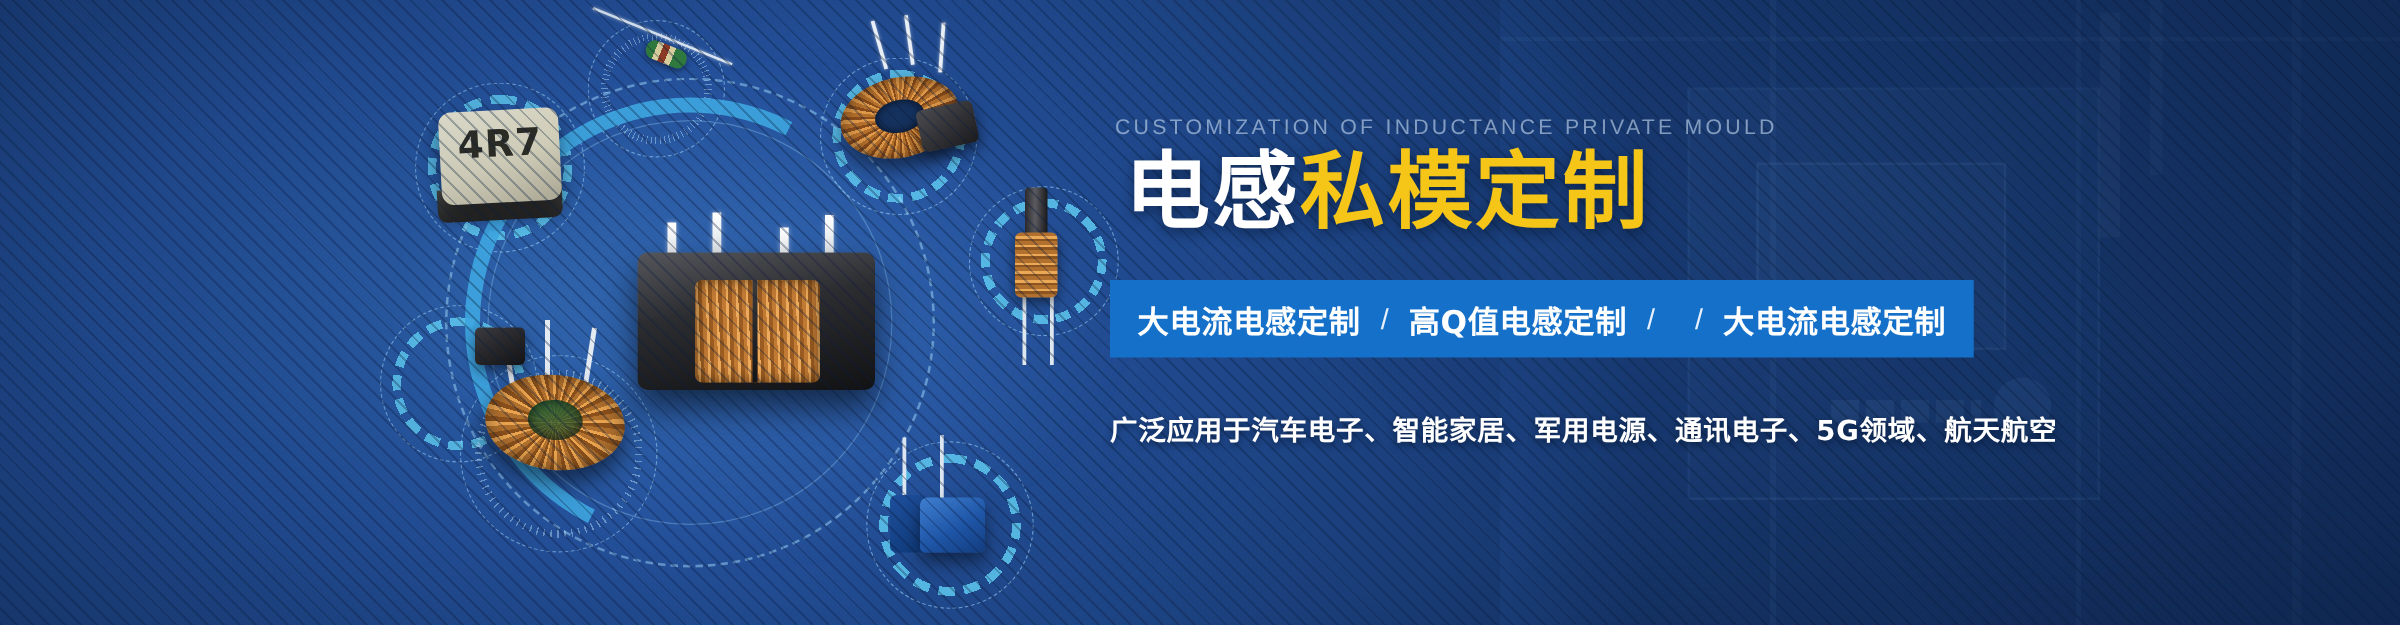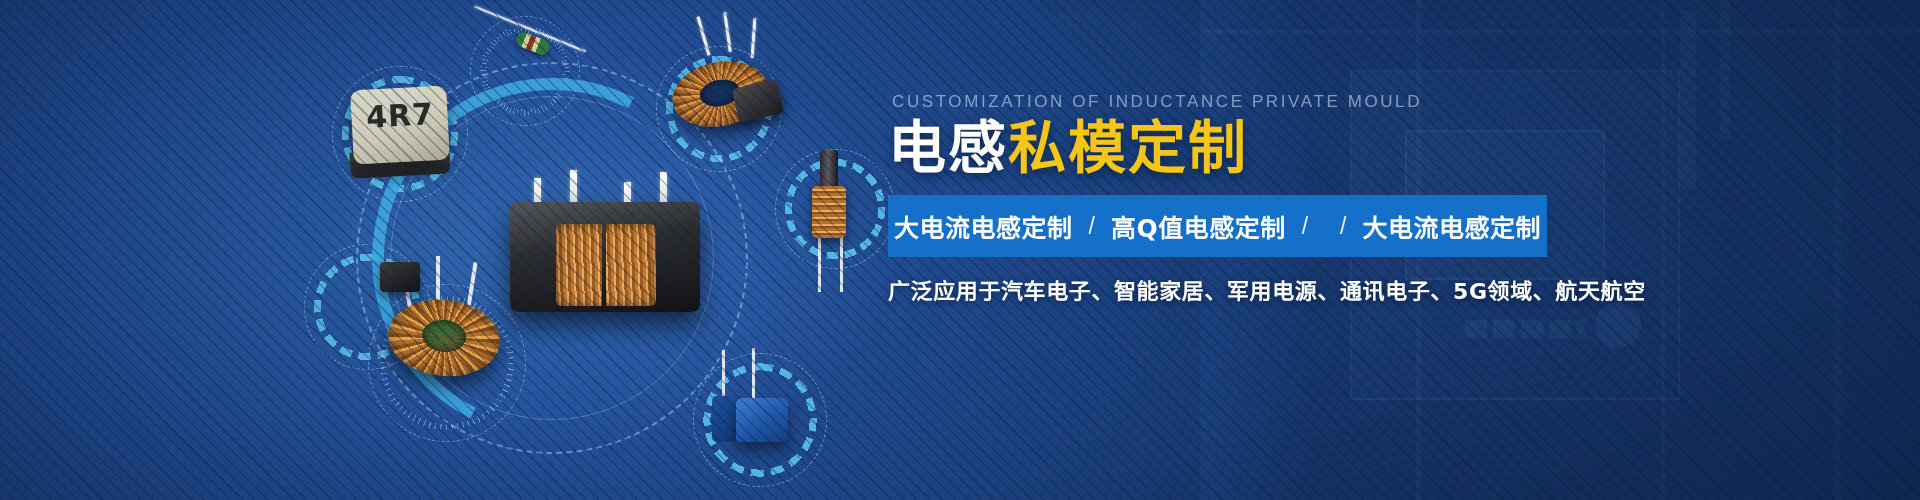--- a/index.html
+++ b/index.html
@@ -397,57 +397,57 @@
   .eyebrow {
     font-size: 17px;
     letter-spacing: 2.6px;
     color: rgba(196,216,240,.62);
     font-weight: 400;
     white-space: nowrap;
     margin: 0 0 6px 4px;
     font-family: "Liberation Sans", sans-serif;
   }
   .headline {
-    margin: 0;
-    font-size: 58px;
+    margin: 12px;
+    font-size: 68px;
     line-height: 1.06;
     font-weight: 700;
     letter-spacing: 2px;
     white-space: nowrap;
-    font-family: Liberation Serif, serif;
+    font-family: Liberation Mono, monospace;
     text-shadow: 0 4px 10px rgba(4,18,42,.55);
   }
   .headline .h-white { color: #ffffff; }
   .headline .h-gold  { color: #f5c518; }
 
   .feature-bar {
     margin-top: 16px;
     display: inline-flex;
     align-items: center;
     background: #1470c8;
-    padding: 13px 6px;
+    padding: 13px 22px;
     white-space: nowrap;
   }
   .feature-bar .f-item {
     color: #ffffff;
     font-size: 25px;
     font-weight: 700;
     letter-spacing: .5px;
     font-family: "DejaVu Sans", "Liberation Sans", sans-serif;
   }
   .feature-bar .f-sep {
     color: #ffffff;
     font-size: 23px;
     font-weight: 400;
     padding: 0 16px;
     opacity: .9;
   }
 
   .tagline {
-    margin-top: 16px;
+    margin-top: 40px;
     color: #ffffff;
     font-size: 22px;
     font-weight: 700;
     letter-spacing: .6px;
     white-space: nowrap;
     font-family: "DejaVu Sans", "Liberation Sans", sans-serif;
     text-shadow: 0 2px 6px rgba(4,18,42,.6);
   }
 </style>
 </head>

